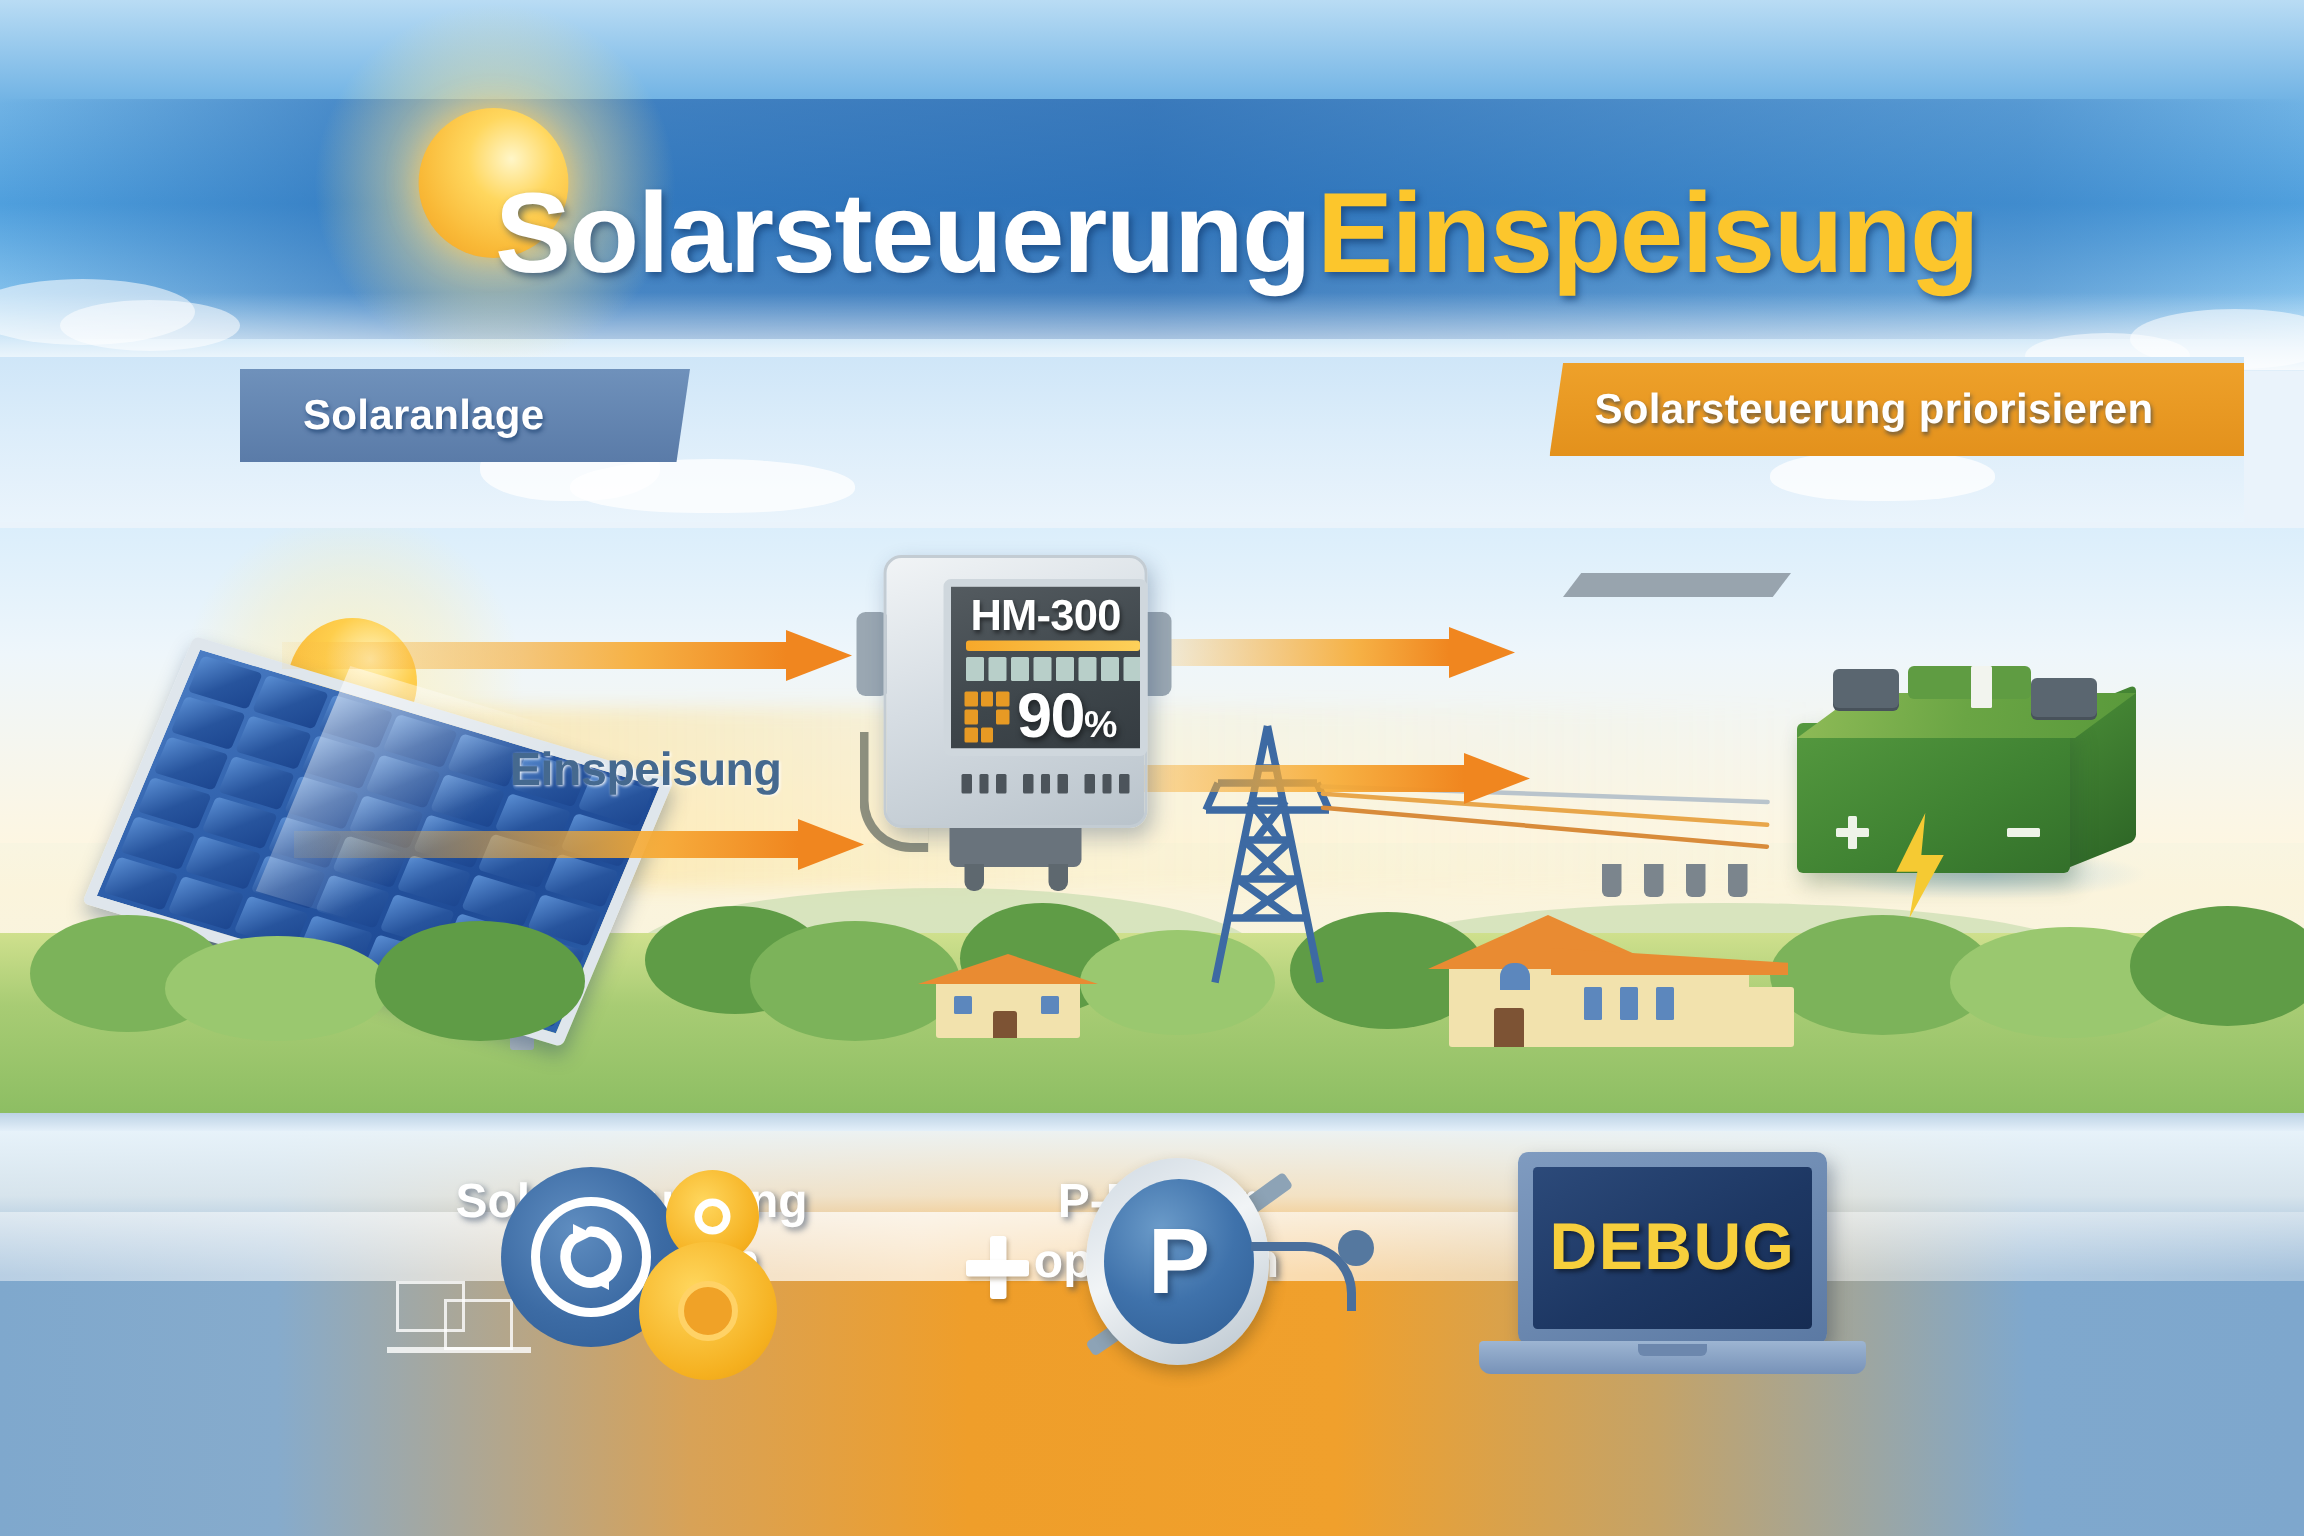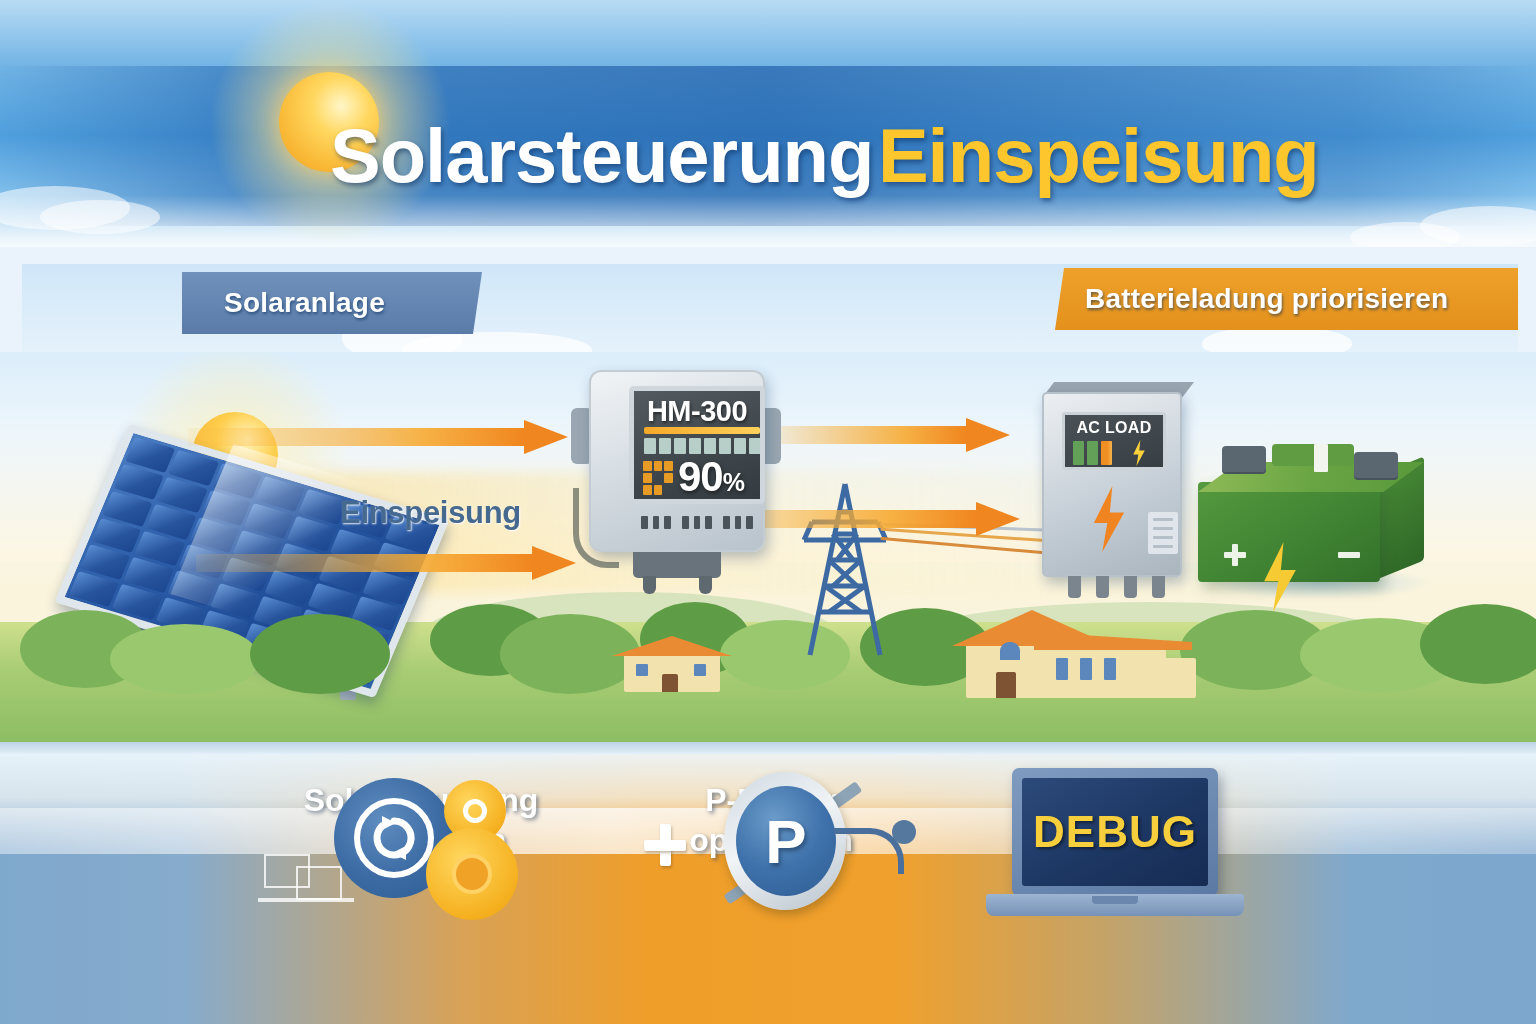--- a/index.html
+++ b/index.html
@@ -56,22 +56,22 @@
     white-space:nowrap; line-height:96px;
   }
   .title-main, .title-accent {
     font-size:76px; font-weight:bold; letter-spacing:-1px;
     font-family:"Liberation Sans", sans-serif;
   }
   .title-main { color:#ffffff; text-shadow:2px 3px 5px rgba(10,45,95,.55); }
   .title-accent { color:#fcc62c; text-shadow:2px 3px 5px rgba(10,45,95,.55); }
 
   
-  .tabs-layer { position:absolute; left:0; top:264px; width:1496px; height:110px;
-    background:linear-gradient(to bottom, #cfe6f8 0%, #dcedfa 45%, #eaf4fc 100%); overflow:hidden;margin-left:22px; }
+  .tabs-layer { position:absolute; left:0; top:238px; width:1496px; height:110px;
+    background:linear-gradient(to bottom, #cfe6f8 0%, #dcedfa 45%, #eaf4fc 100%); overflow:hidden; }
   .tab-cloud { position:absolute; background:#ffffff; opacity:.75; border-radius:50% 50% 45% 45%; }
   .tab-cloud.t1 { left:320px; top:50px; width:120px; height:46px; }
   .tab-cloud.t2 { left:380px; top:68px; width:190px; height:36px; }
   .tab-cloud.t3 { left:1180px; top:62px; width:150px; height:34px; }
 
   .tab {
     position:absolute; height:62px; display:flex; align-items:center;
     color:#ffffff; font-weight:bold; font-size:28px; letter-spacing:.2px;
     text-shadow:1px 2px 3px rgba(0,40,90,.55);
     box-shadow:4px 5px 8px rgba(20,60,110,.28);
@@ -345,21 +345,21 @@
 
   <div class="tabs-layer">
     <div class="tab-cloud t1"></div>
     <div class="tab-cloud t2"></div>
     <div class="tab-cloud t3"></div>
 
     <div class="tab tab-1">
       <span>Solaranlage</span>
     </div>
     <div class="tab tab-3">
-      <span>Batterieladung priorisieren</span>
+      <span>Solarsteuerung priorisieren</span>
     </div>
   </div>
 
   <div class="scene">
     <div class="sky-haze"></div>
     <div class="sun-glow-band"></div>
 
     <div class="hill" style="left:420px; width:420px; height:90px;"></div>
     <div class="hill" style="left:900px; width:500px; height:80px;"></div>
 
@@ -551,38 +551,20 @@
             <i></i>
           </div>
       </div>
       <div class="inv-foot"></div>
       <div class="inv-pin" style="left:72px;"></div>
       <div class="inv-pin" style="left:128px;"></div>
     </div>
 
     <div class="acbox">
       <div class="ac-top"></div>
-      <div class="ac-body">
-        <div class="ac-screen">
-          <div class="ac-screen-label">AC LOAD</div>
-          <div class="ac-bars">
-              <i></i>
-              <i></i>
-              <i class="o"></i>
-            </div>
-          <div class="ac-bolt-sm"></div>
-        </div>
-        <div class="ac-bolt-lg"></div>
-        <div class="ac-panel-sm">
-            <i></i>
-            <i></i>
-            <i></i>
-            <i></i>
-          </div>
-      </div>
       <div class="ac-pin" style="left:40px;"></div>
       <div class="ac-pin" style="left:68px;"></div>
       <div class="ac-pin" style="left:96px;"></div>
       <div class="ac-pin" style="left:124px;"></div>
     </div>
 
     <div class="battery">
       <div class="bat-shadow"></div>
       <div class="bat-side"></div>
       <div class="bat-front">

